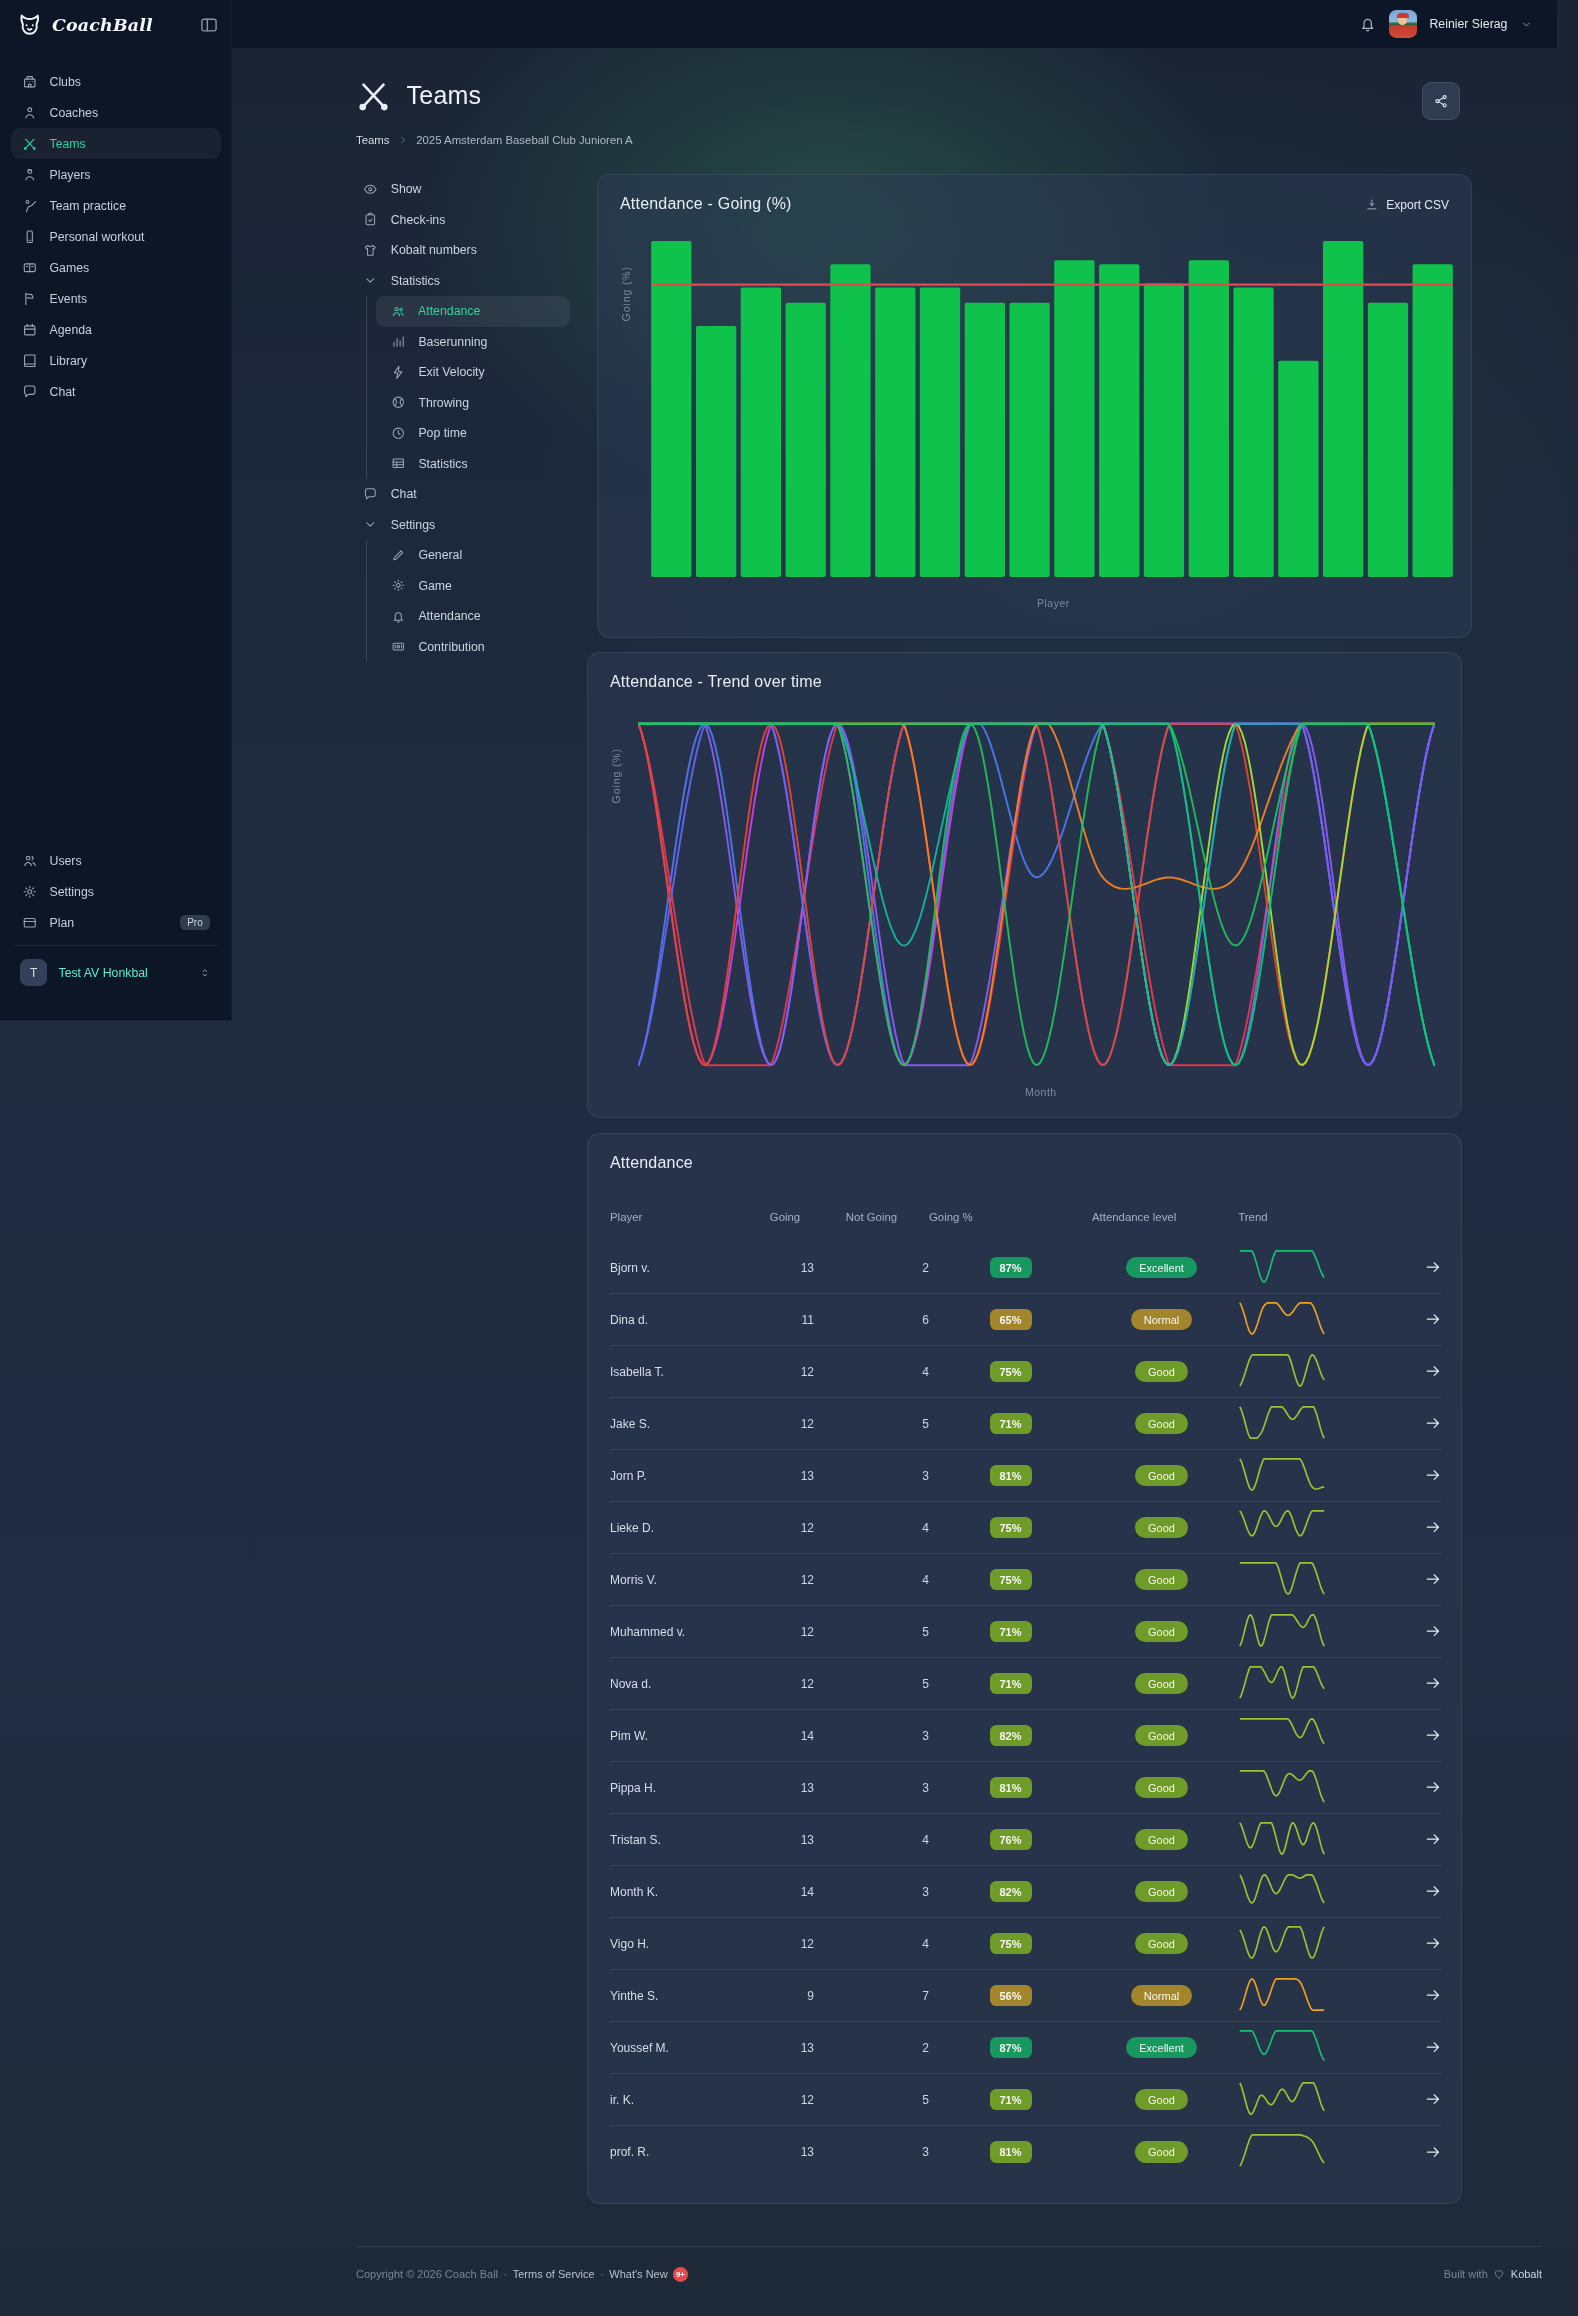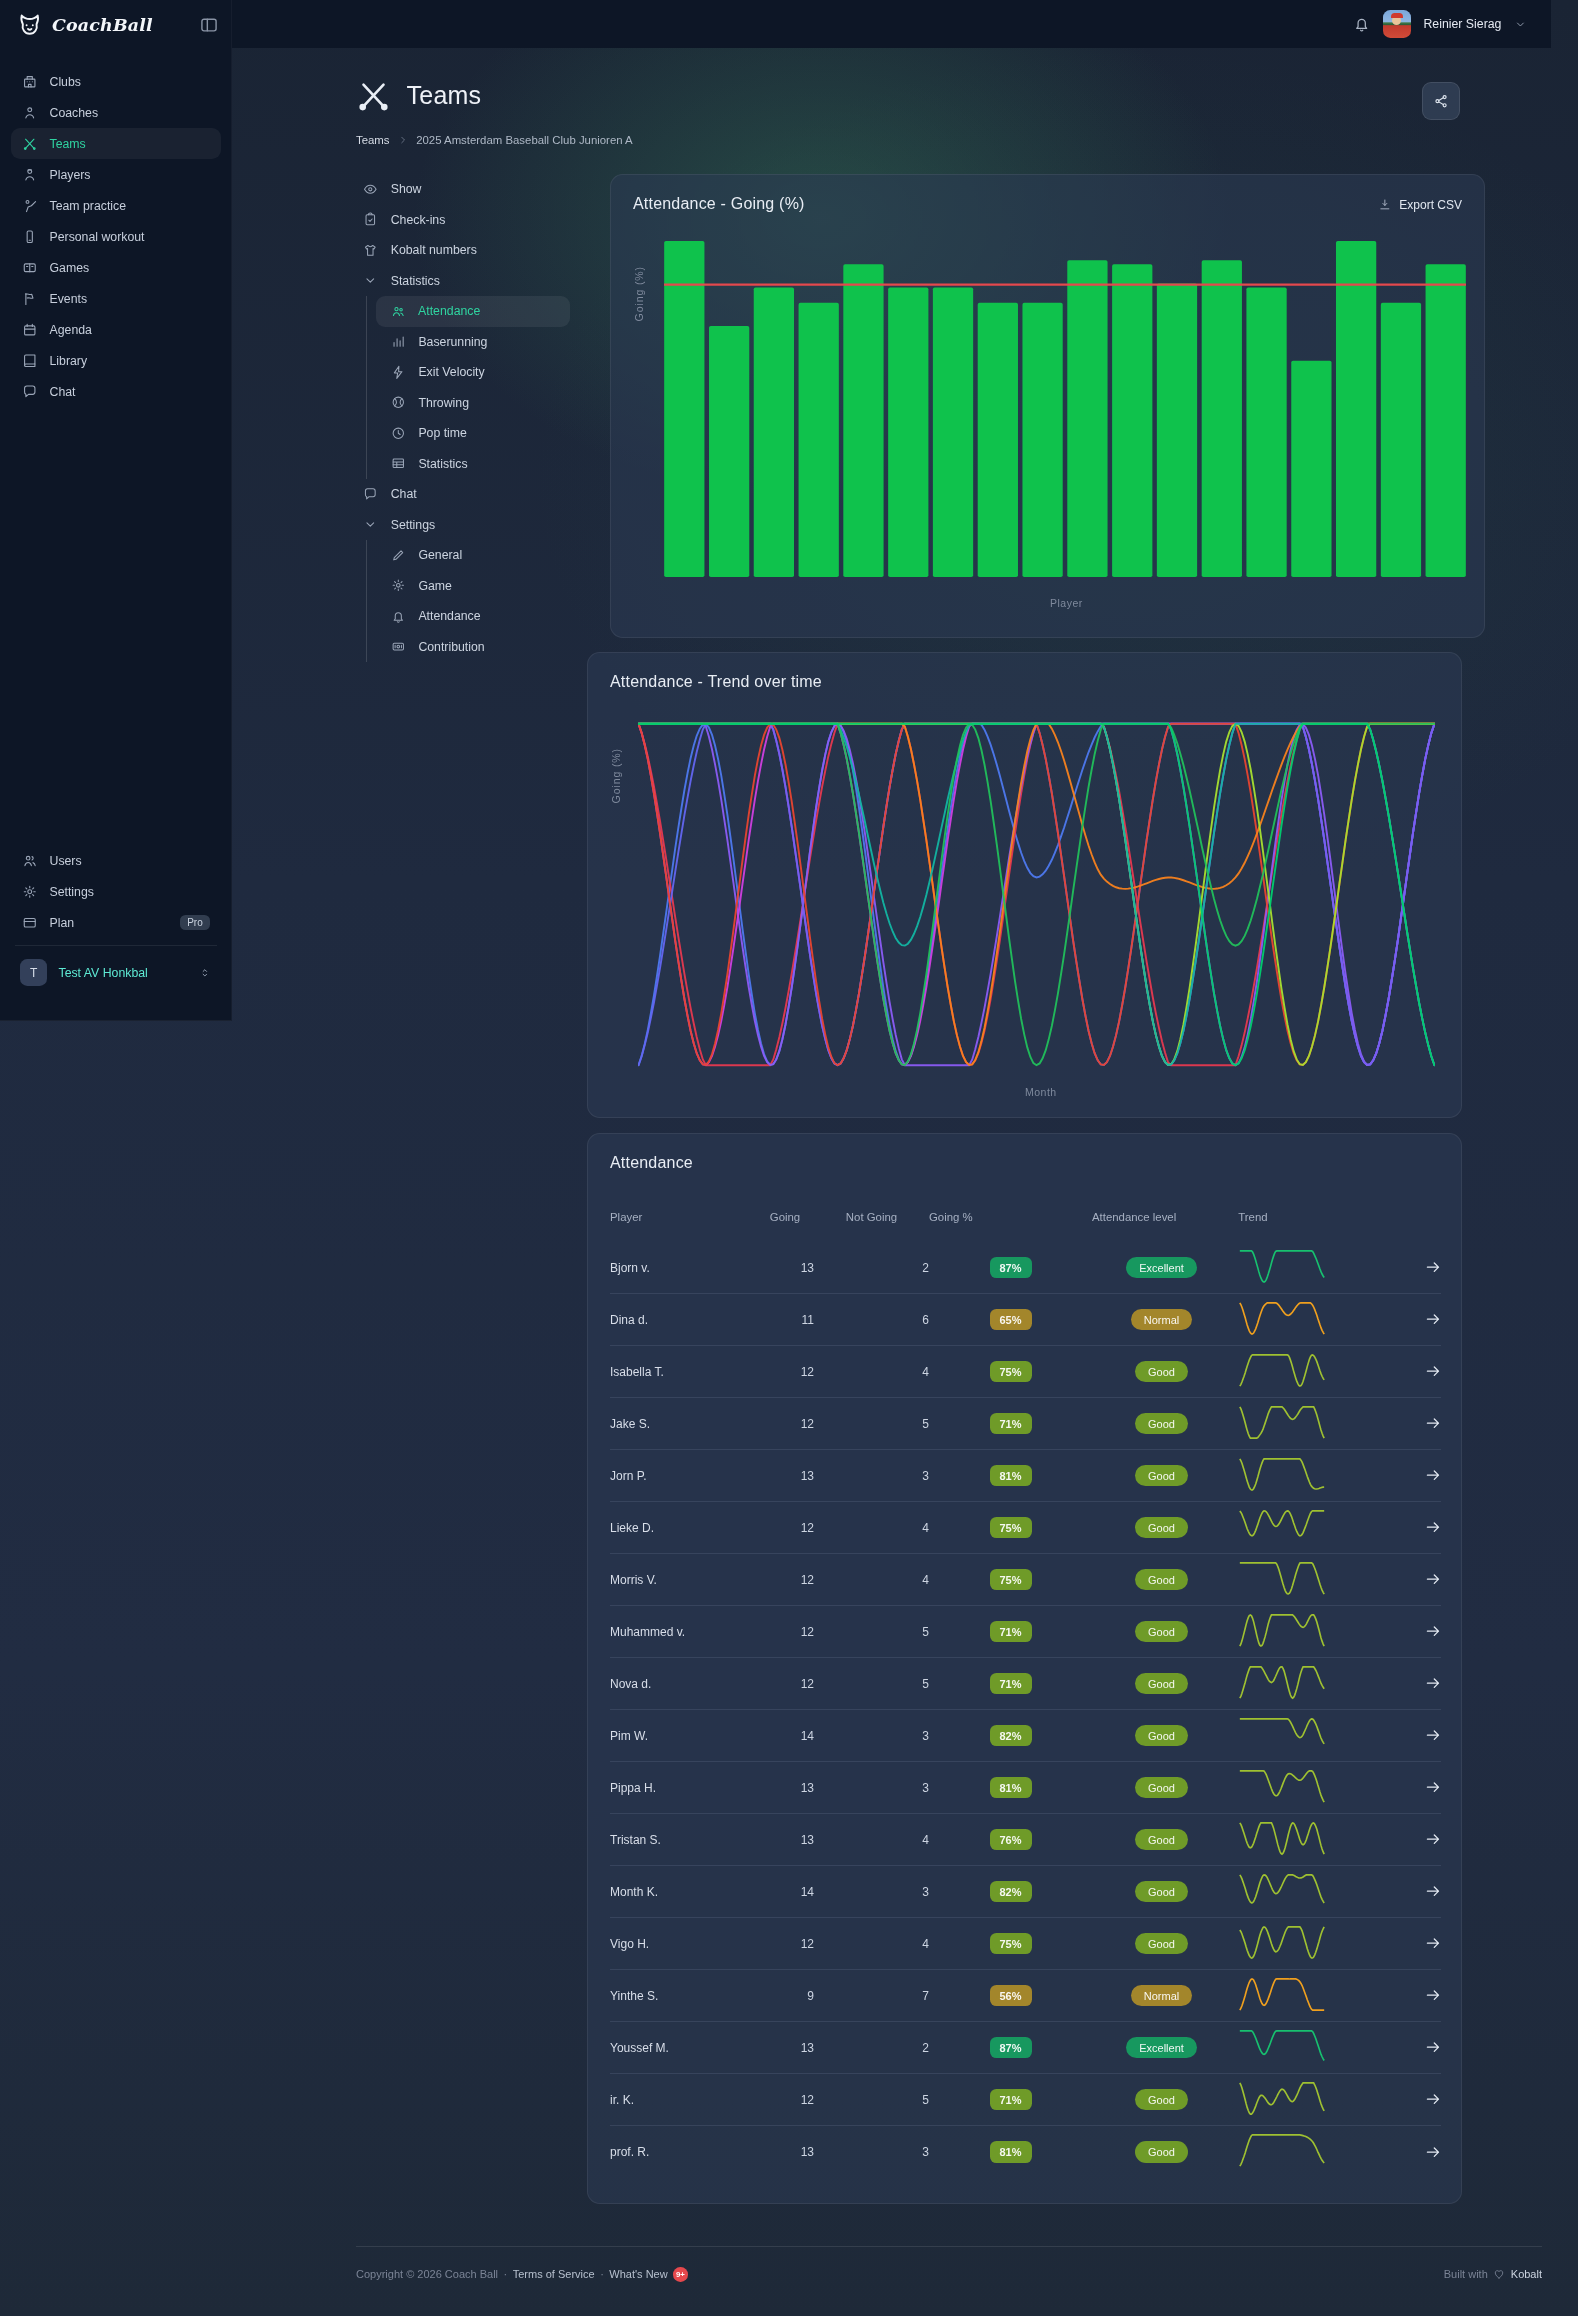--- a/index.html
+++ b/index.html
@@ -3,21 +3,21 @@
 <meta charset="utf-8">
 <style>
   html,body{margin:0;padding:0;background:#121a28;}
   *{box-sizing:border-box;font-family:"Liberation Sans",sans-serif;}
   #app{position:relative;width:1579px;height:2316px;overflow:hidden;
     background:
       radial-gradient(585px 402px at 822px 219px, rgba(58,138,96,0.36), rgba(58,138,96,0) 70%),
       radial-gradient(822px 594px at 1124px 475px, rgba(44,104,80,0.16), rgba(44,104,80,0) 72%),
       linear-gradient(180deg,#1a2434 0%,#1f2a3f 38%,#212c42 72%,#1e2938 100%);}
   
-  .topbar{position:absolute;left:0;top:0;width:1551px;height:48px;background:#0d1626;}
+  .topbar{position:absolute;left:6px;top:0;width:1551px;height:48px;background:#0d1626;}
   .topbar-right{position:absolute;right:24px;top:0;height:48px;display:flex;align-items:center;gap:12.8px;}
   .icon{display:inline-flex;align-items:center;justify-content:center;color:#a7b1c2;}
   .icon svg{width:100%;height:100%;}
   .bell{width:17.4px;height:17.4px;color:#aab4c4;cursor:pointer;}
   .avatar{width:27.4px;height:27.4px;border-radius:7.3px;overflow:hidden;position:relative;
     background:linear-gradient(180deg,#7aa7d9 0%,#8fb6e2 42%,#3f7a46 46%,#2f5f3a 52%,#c23b2e 56%,#d14b38 100%);}
   .avatar::after{content:"";position:absolute;left:9.1px;top:5.5px;width:9.1px;height:9.1px;border-radius:50%;background:#e9c49a;}
   .avatar::before{content:"";position:absolute;left:7.3px;top:2.7px;width:12.8px;height:5.5px;border-radius:3.7px 3.7px 0 0;background:#cf3a2d;z-index:2;}
   .user-name{color:#e4e9f2;font-size:12.3px;}
   .chev-sm{width:12.8px;height:12.8px;color:#97a2b4;}
@@ -447,21 +447,21 @@
               <rect x="3.5" y="7" width="17" height="11" rx="2"></rect>
               <circle cx="12" cy="12.5" r="2.2"></circle>
               <path d="M6.8 10.5v4M17.2 10.5v4"></path>
             </svg>
           </span>
           <span class="lbl">Contribution</span>
         </div>
       </div>
     </div>
 
-  <div class="panel" style="left:610px;top:174px;width:875px;height:464px;">
+  <div class="panel" style="left:597px;top:174px;width:875px;height:464px;">
     <div class="panel-title">Attendance - Going (%)</div>
     <div class="export-btn">
       <span class="icon">
           <svg viewBox="0 0 24 24" fill="none" stroke="currentColor" stroke-width="1.7" stroke-linecap="round" stroke-linejoin="round">
             <path d="M12 3.5V13M8.5 9.5L12 13l3.5-3.5M5 19h14"></path>
           </svg>
         </span>
       <span>Export CSV</span>
     </div>
     <div class="axis-y" style="left:22px;top:91px;">Going (%)</div>

